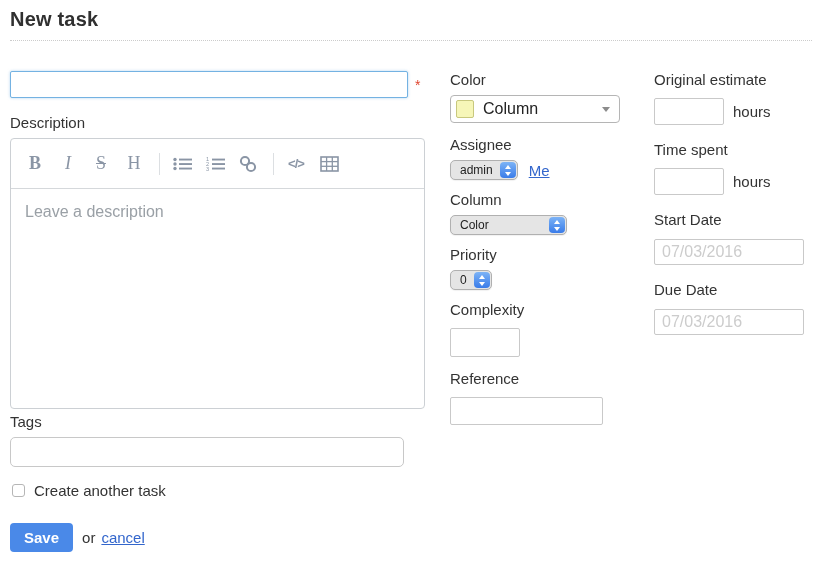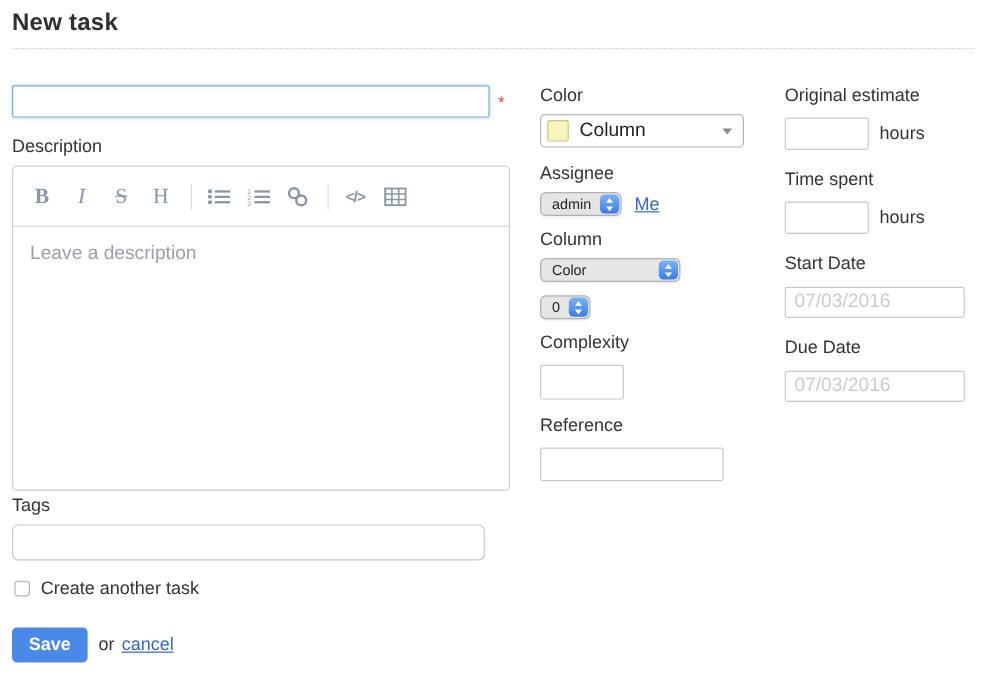--- a/index.html
+++ b/index.html
@@ -272,20 +272,21 @@
         <span class="mac-select select-column">
           <span>Color</span>
           <span class="mac-stepper">
               <span class="chev-up"></span>
               <span class="chev-down"></span>
             </span>
         </span>
       </div>
 
       <div class="field mid-gap-sm">
+        <label class="field-label">Priority</label>
         <span class="mac-select select-priority">
           <span>0</span>
           <span class="mac-stepper">
               <span class="chev-up"></span>
               <span class="chev-down"></span>
             </span>
         </span>
       </div>
 
       <div class="field">

